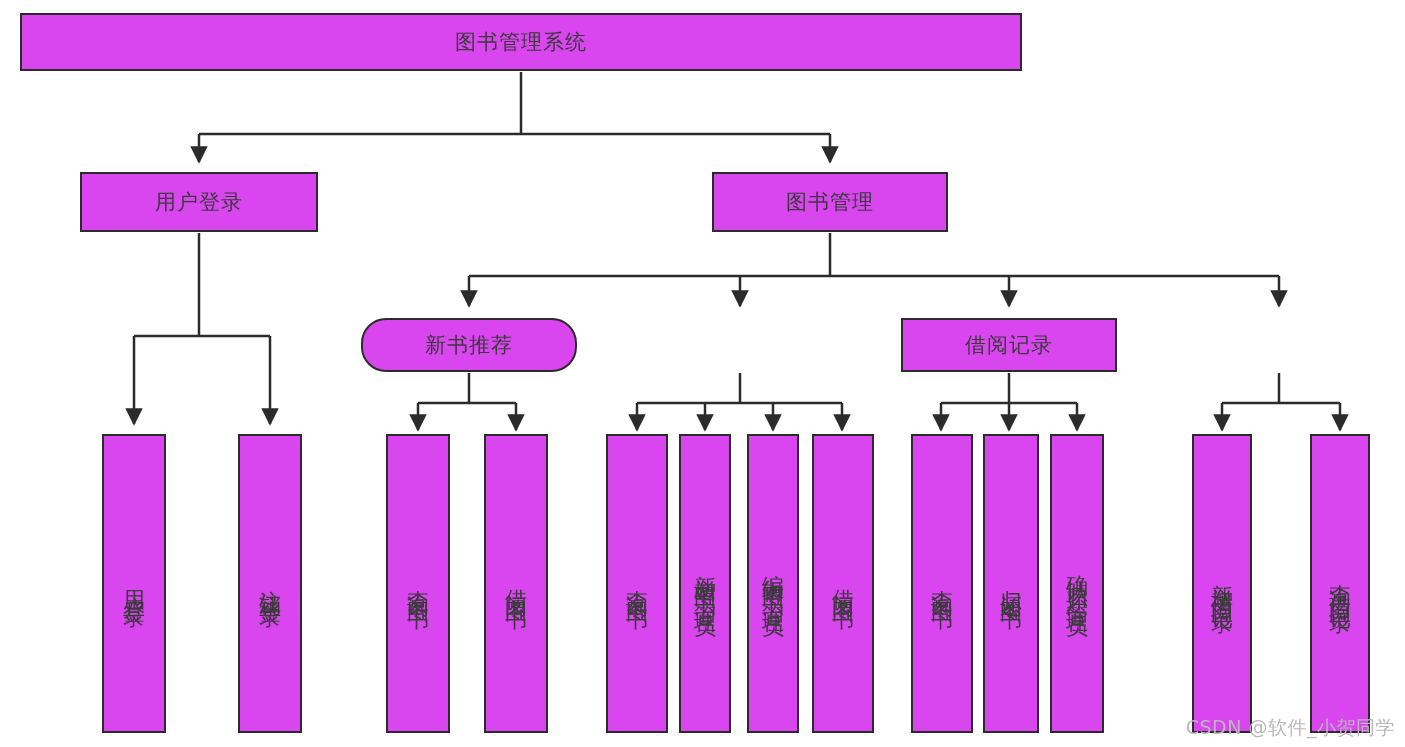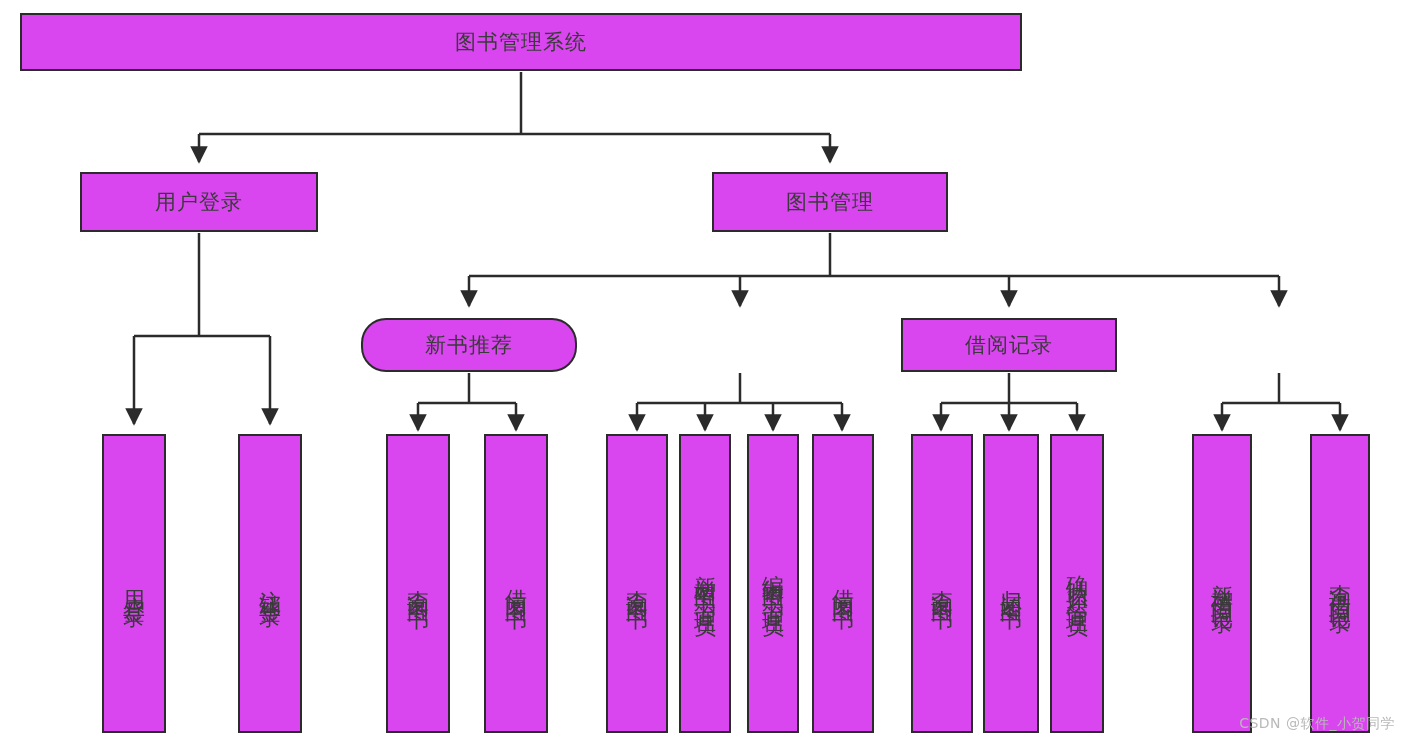--- a/index.html
+++ b/index.html
@@ -41,23 +41,23 @@
     -webkit-writing-mode:vertical-rl;
     letter-spacing:6px;
     font-size:22px;
     line-height:1;
     white-space:nowrap;
     text-indent:0;
   }
   .watermark{
     position:absolute;
     right:10px;
-    bottom:14px;
+    bottom:6px;
     color:#b9b9b9;
-    font-size:14px;
+    font-size:19px;
     letter-spacing:0.5px;
     white-space:nowrap;
   }
 </style>
 </head>
 <body>
 
 <div id="stage">
 
   <svg class="connectors" viewBox="0 0 1405 747">

